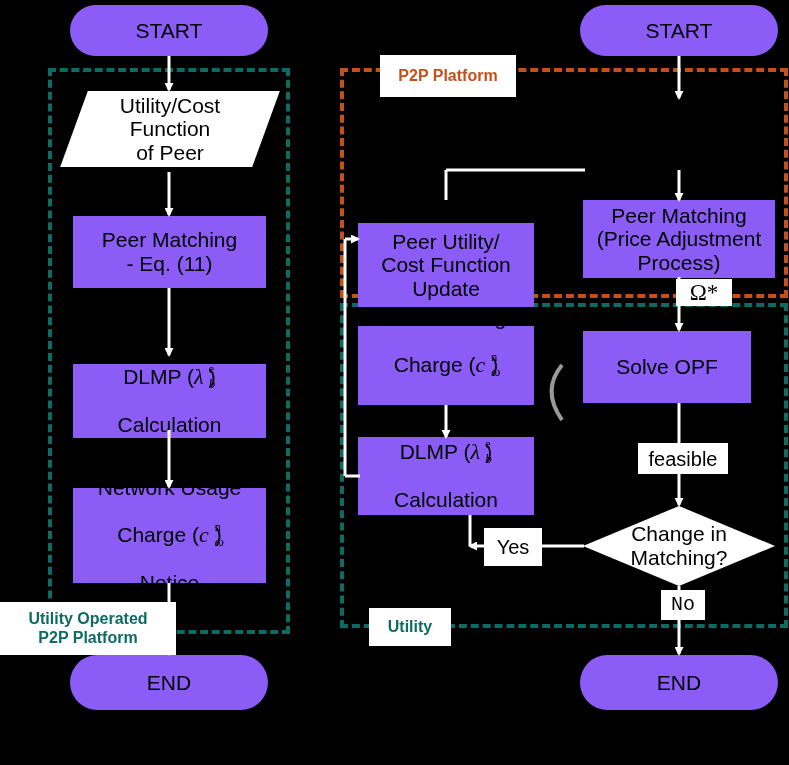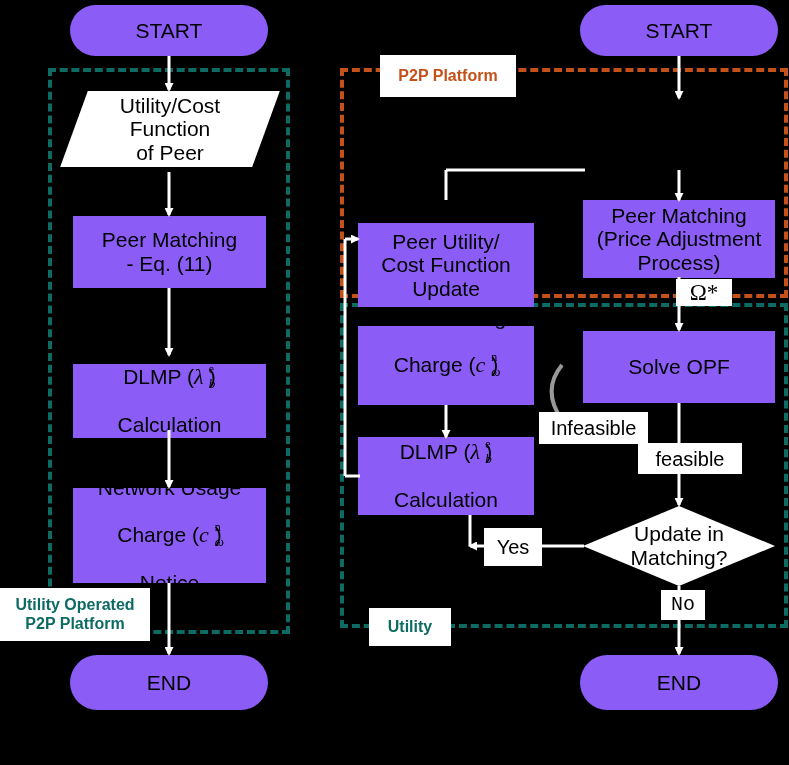--- a/index.html
+++ b/index.html
@@ -151,21 +151,21 @@
     <span>DLMP (<span class="mathvar">λ<sup>e</sup><sub>b</sub><span class="pad">e</span></span>)
 <br>Calculation</span>
   </div>
 
   <div class="node process" style="left:73px;top:488px;width:193px;height:95px;">
     <span>Network Usage
 <br>Charge (<span class="mathvar">c<sup>n</sup><sub>ω</sub><span class="pad">n</span></span>)
 <br>Notice</span>
   </div>
 
-  <div class="caption teal" style="left:0px;top:588px;width:150px;height:53px;">Utility Operated
+  <div class="caption teal" style="left:0px;top:602px;width:176px;height:53px;">Utility Operated
 P2P Platform</div>
 
   <div class="node terminal" style="left:70px;top:655px;width:198px;height:55px;">END</div>
 
   <div class="node terminal" style="left:580px;top:5px;width:198px;height:51px;">START</div>
 
   <div class="caption orange" style="left:380px;top:55px;width:136px;height:42px;">P2P Platform</div>
 
 
   <div class="node process" style="left:358px;top:200px;width:176px;height:84px;margin-top:23px;">
@@ -181,38 +181,37 @@
   </div>
 
   <div class="edgelabel math" style="left:676px;top:279px;width:56px;height:27px;">Ω*</div>
 
   <div class="node process" style="left:358px;top:326px;width:176px;height:79px;">
     <span>Network Usage
 <br>Charge (<span class="mathvar">c<sup>n</sup><sub>ω</sub><span class="pad">n</span></span>)
 <br>Update</span>
   </div>
 
-  <div class="node process" style="left:583px;top:331px;width:192px;height:72px;">
+  <div class="node process" style="left:583px;top:331px;width:168px;height:72px;">
     <span>Solve OPF</span>
   </div>
 
-  <div class="edgelabel" style="left:539px;top:412px;width:109px;height:32px;">Infeasible</div>
-
-  <div class="edgelabel" style="left:638px;top:443px;width:104px;height:31px;">feasible</div>
+
+  <div class="edgelabel" style="left:638px;top:443px;width:90px;height:31px;">feasible</div>
 
   <div class="node process" style="left:358px;top:437px;width:176px;height:78px;">
     <span>DLMP (<span class="mathvar">λ<sup>e</sup><sub>b</sub><span class="pad">e</span></span>)
 <br>Calculation</span>
   </div>
 
   <div class="edgelabel" style="left:484px;top:528px;width:58px;height:38px;">Yes</div>
 
   <div class="node decision" style="left:583px;top:506px;width:192px;height:80px;">
     <span class="dec-shape"></span>
-    <span class="dec-text">Update in
+    <span class="dec-text">Change in
 Matching?</span>
   </div>
 
   <div class="edgelabel" style="left:661px;top:590px;width:44px;height:30px;font-family:Liberation Mono, monospace;">No</div>
 
   <div class="caption teal" style="left:369px;top:608px;width:82px;height:38px;">Utility</div>
 
   <div class="node terminal" style="left:580px;top:655px;width:198px;height:55px;">END</div>
 
 </div>

